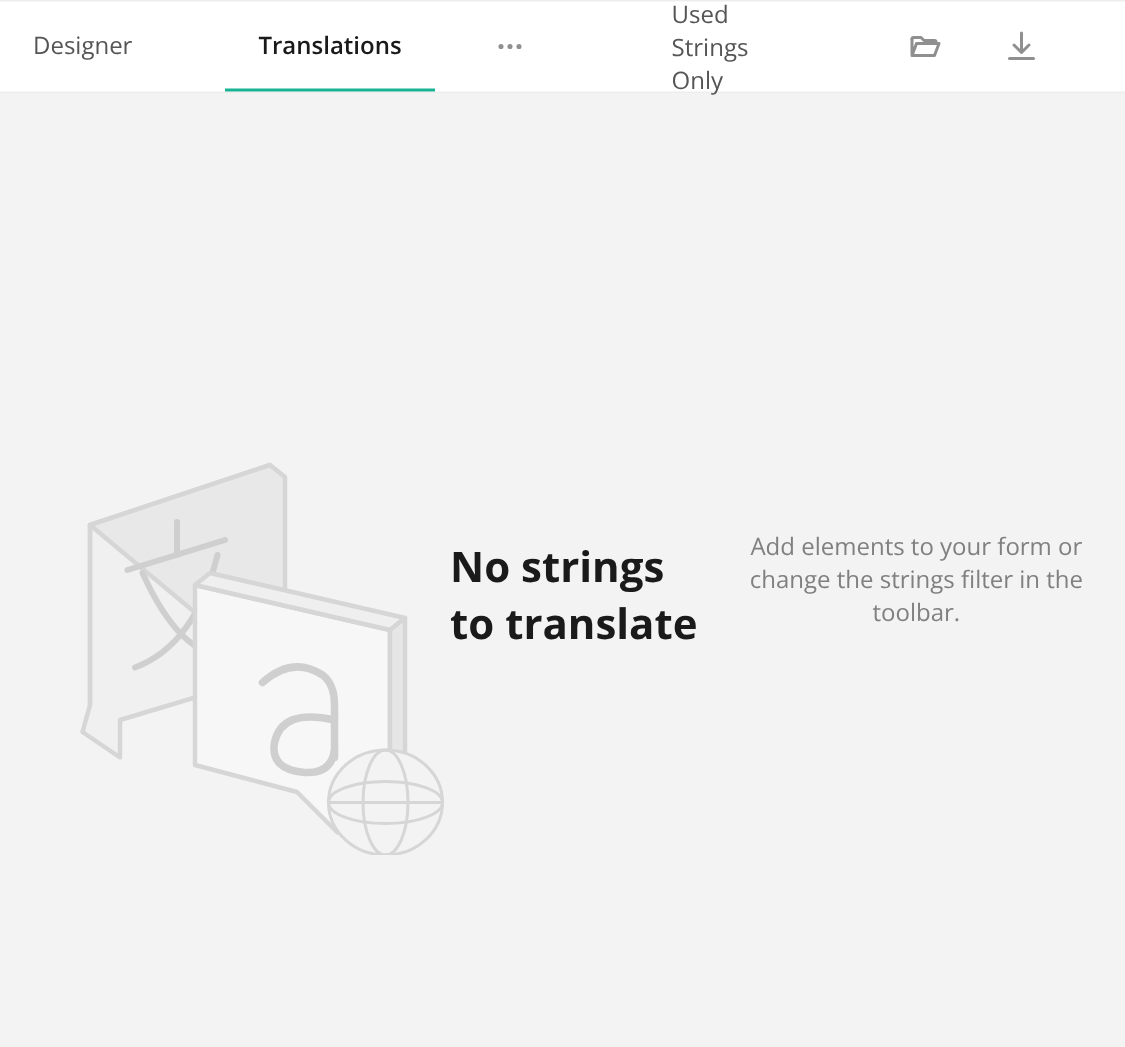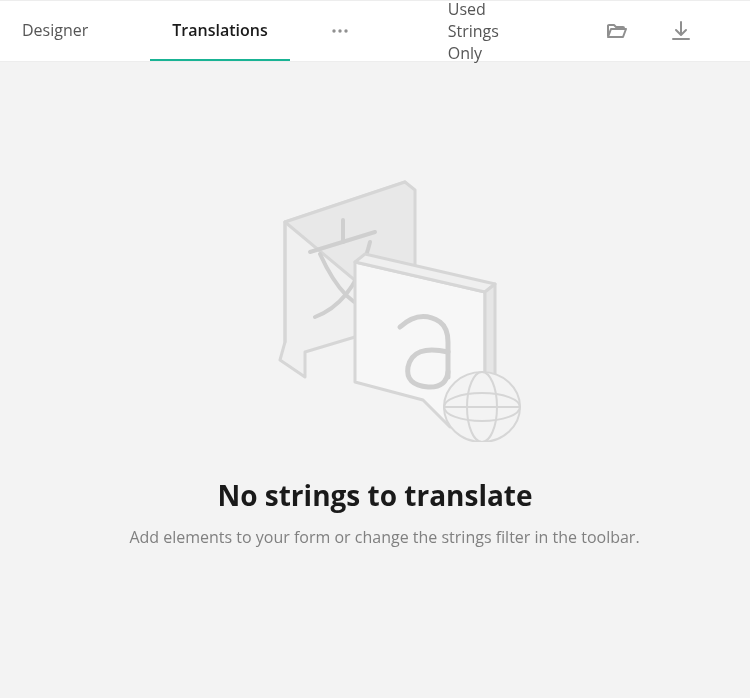--- a/index.html
+++ b/index.html
@@ -56,37 +56,36 @@
       width:56px;
       cursor:pointer;
       color:#8f8f8f;
     }
     .icon-btn svg, .more-btn svg { display:block; }
 
     
     .main {
       flex:1 1 auto;
       display:flex;
-      flex-direction:column;
       align-items:center;
     }
     .illus-wrap { margin-top:80px; width:300px; display:flex; justify-content:center; }
     .illus-wrap svg { width:300px; height:auto; }
     .empty-title {
       margin-top:34px;
       font-size:28px;
       font-weight:700;
       color:#1a1a1a;
     }
     .empty-sub {
       margin-top:12px;
       font-size:16px;
       color:#808080;
+      text-align:center;
       max-width:600px;
-      margin-left:19px;
     }
   </style>
 </head>
 <body>
 
 <div class="toolbar">
   <div class="tab">Designer</div>
   <div class="tab active">Translations</div>
   <div class="more-btn">
     <svg width="20" height="20" viewBox="0 0 20 20">

